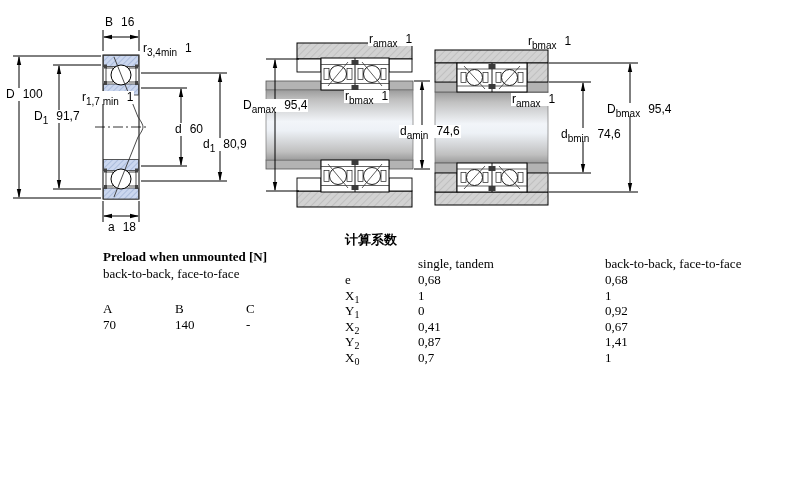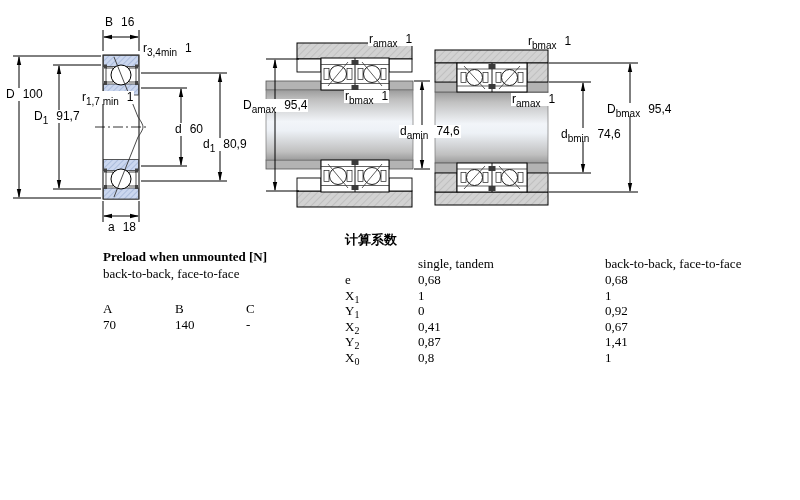--- a/index.html
+++ b/index.html
@@ -278,18 +278,18 @@
         <span class="f-v1">0,41</span>
         <span class="f-v2">0,67</span>
       </div>
   <div class="f-row">
         <span class="f-sym"><span>Y</span><span class="fsub">2</span></span>
         <span class="f-v1">0,87</span>
         <span class="f-v2">1,41</span>
       </div>
   <div class="f-row">
         <span class="f-sym"><span>X</span><span class="fsub">0</span></span>
-        <span class="f-v1">0,8</span>
+        <span class="f-v1">0,7</span>
         <span class="f-v2">1</span>
       </div>
 </div>
 
 </div>
 
 </body></html>

